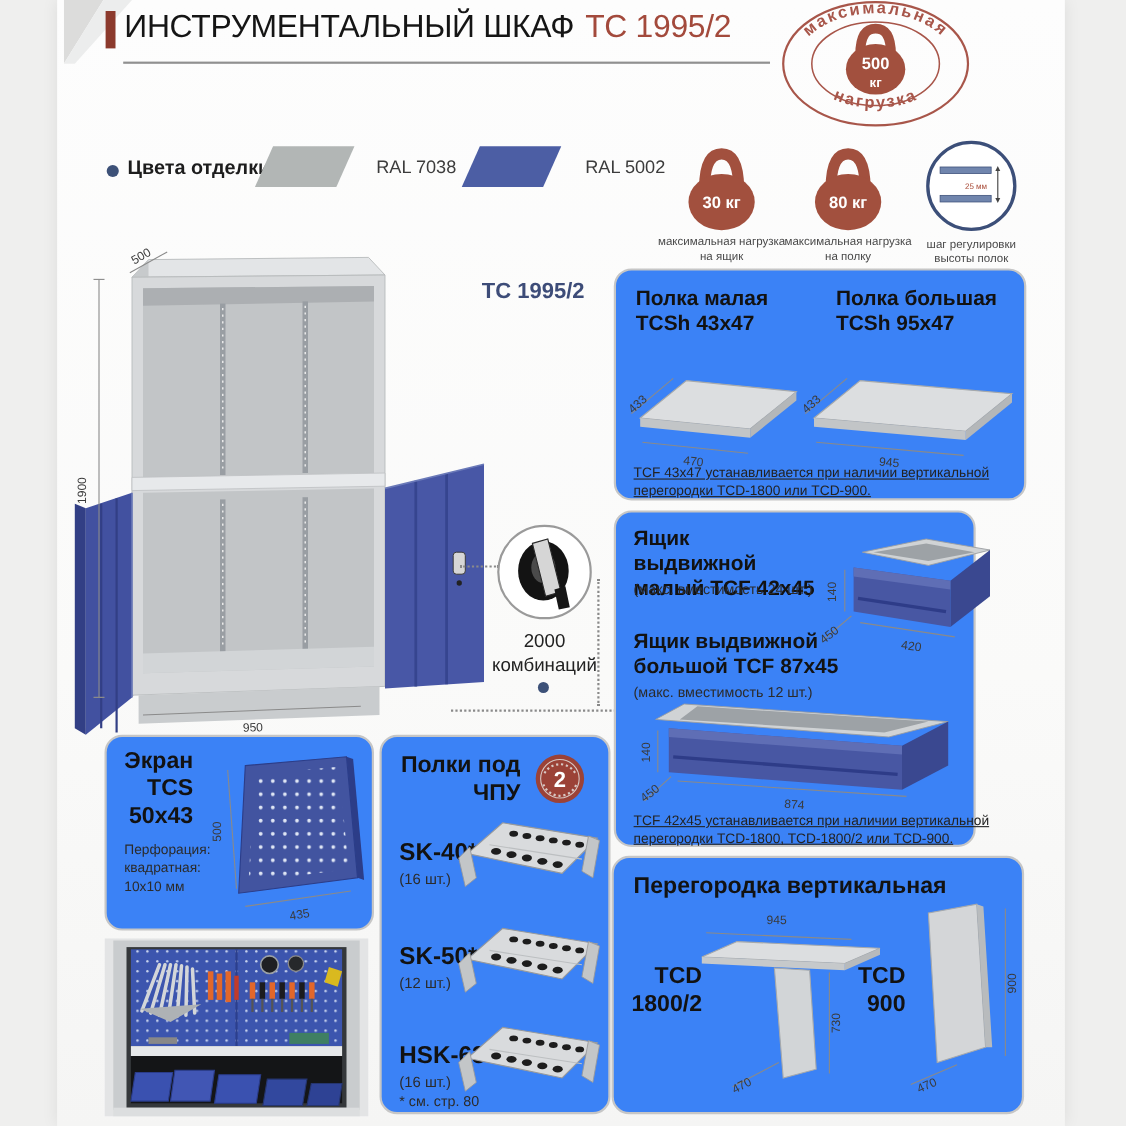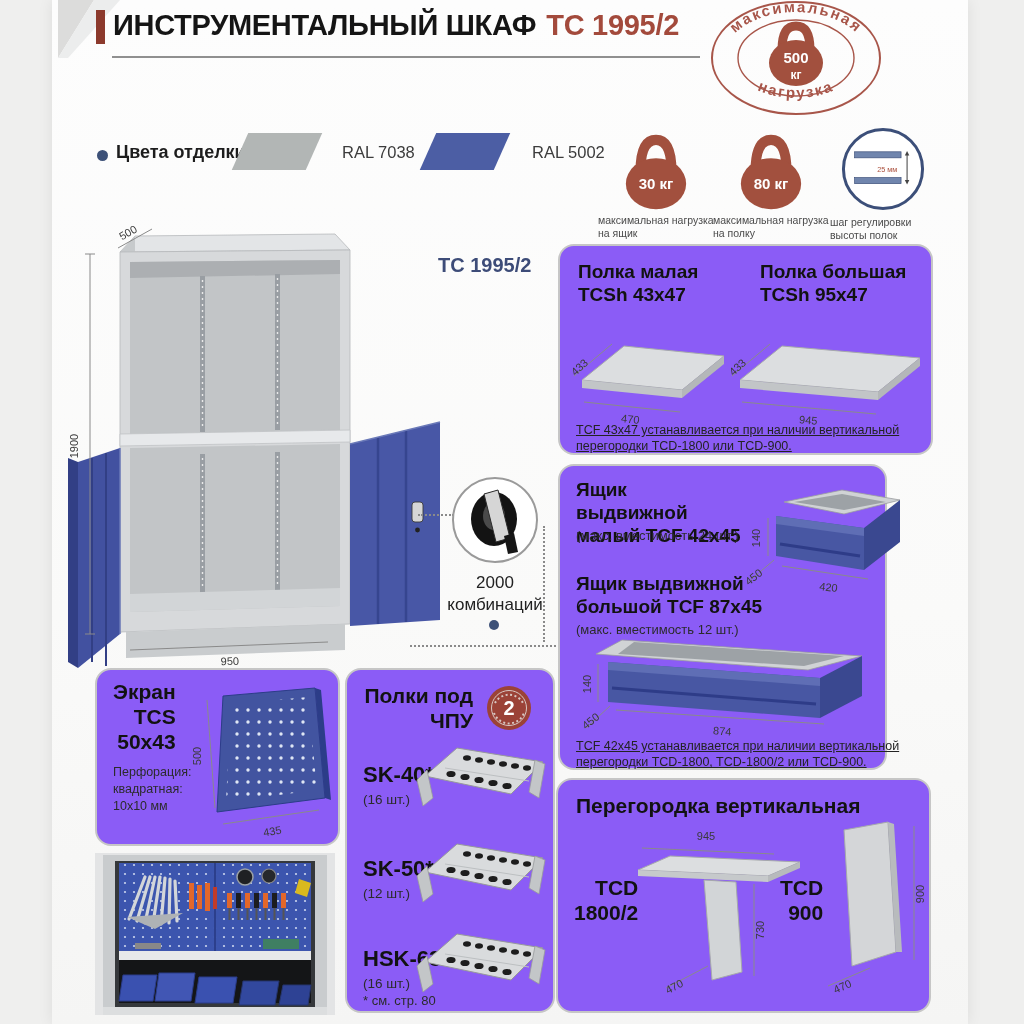--- a/index.html
+++ b/index.html
@@ -8,30 +8,30 @@
     background:#efefee;
     font-family:"Liberation Sans","DejaVu Sans",sans-serif;
     -webkit-font-smoothing:antialiased;
   }
   .abs{position:absolute;}
   .sheet{
     position:absolute;left:52px;top:0;width:916px;height:1024px;
     background:linear-gradient(180deg,#fdfdfd 0%,#fafaf9 60%,#f5f5f4 100%);
     box-shadow:0 0 14px rgba(0,0,0,.08);
   }
-  .title{font-size:29px;font-weight:bold;letter-spacing:-.3px;color:#151515;white-space:nowrap;}
+  .title{font-size:29px;font-weight:normal;letter-spacing:-.3px;color:#151515;white-space:nowrap;}
   .title .model{color:#a34a3c;margin-left:10px;}
   .titlebar{position:absolute;left:96px;top:10px;width:9px;height:34px;background:#8c3a2d;}
   .rule{position:absolute;left:112px;top:56px;width:588px;height:2px;background:#909090;}
   .finish-label{font-size:18px;font-weight:bold;color:#1d1d1d;}
   .bullet{width:11px;height:11px;border-radius:50%;background:#3d5178;}
   .swatch{width:74px;height:37px;transform:skewX(-24deg);}
   .ral{font-size:16.5px;color:#3c3c3c;}
-  .cap{font-size:10.5px;line-height:1.2;color:#4a4a4a;}
-  .box{position:absolute;background:#8b5cf6;border:2px solid #c6c6c6;border-radius:16px;box-sizing:border-box;}
+  .cap{font-size:10.5px;line-height:1.2;color:#4a4a4a;text-align:center;}
+  .box{position:absolute;background:#3b82f6;border:2px solid #c6c6c6;border-radius:16px;box-sizing:border-box;}
   .h1{font-size:19px;font-weight:bold;line-height:1.22;color:#121212;}
   .h2{font-size:21px;font-weight:bold;line-height:1.18;color:#121212;text-align:right;}
   .sub{font-size:13px;color:#2b2b2b;}
   .note{font-size:12.5px;line-height:1.3;color:#232323;text-decoration:underline;}
   .dim{font-size:11px;fill:#3a3a3a;}
   svg text{font-family:"Liberation Sans","DejaVu Sans",sans-serif;}
   .dotted-h{border-top:2px dotted #8a8a8a;height:0;}
   .dotted-v{border-left:2px dotted #8a8a8a;width:0;}
   .lock-circle{width:86px;height:86px;border-radius:50%;background:#fff;border:2px solid #9a9a9a;box-sizing:border-box;}
   .lock-text{font-size:17px;color:#222;text-align:center;line-height:1.3;}

